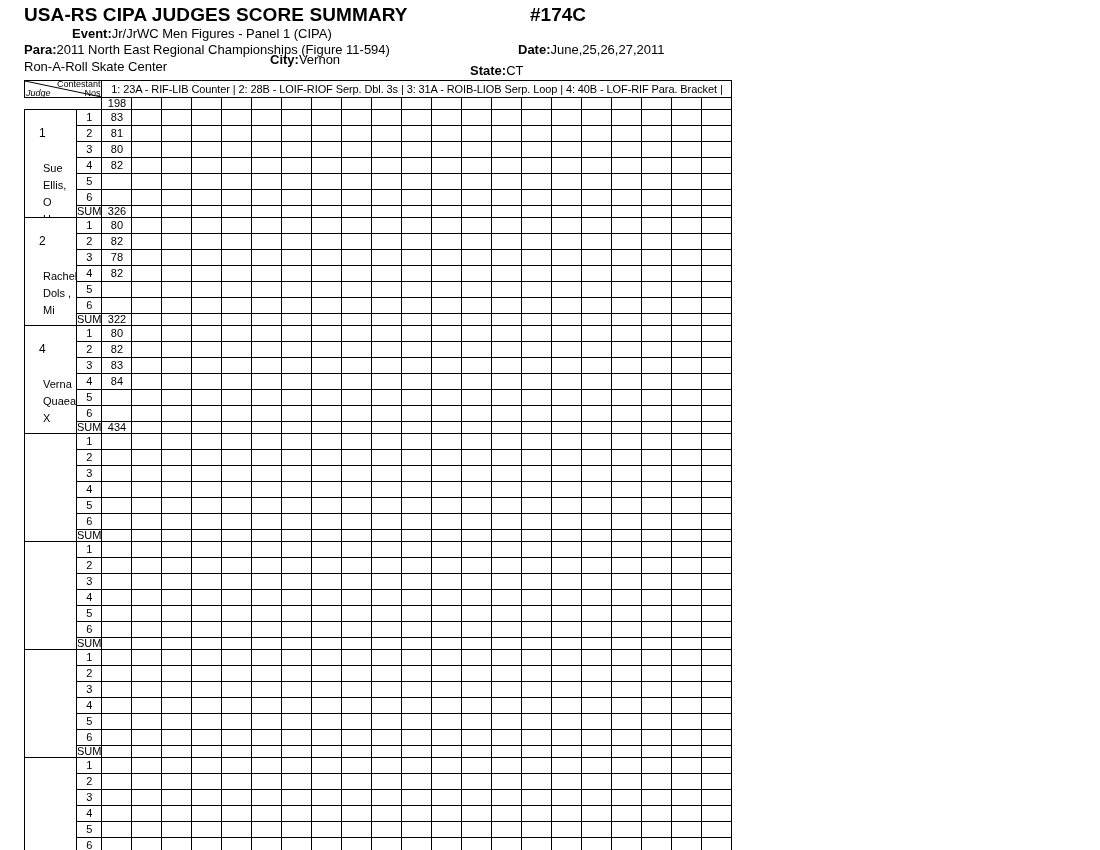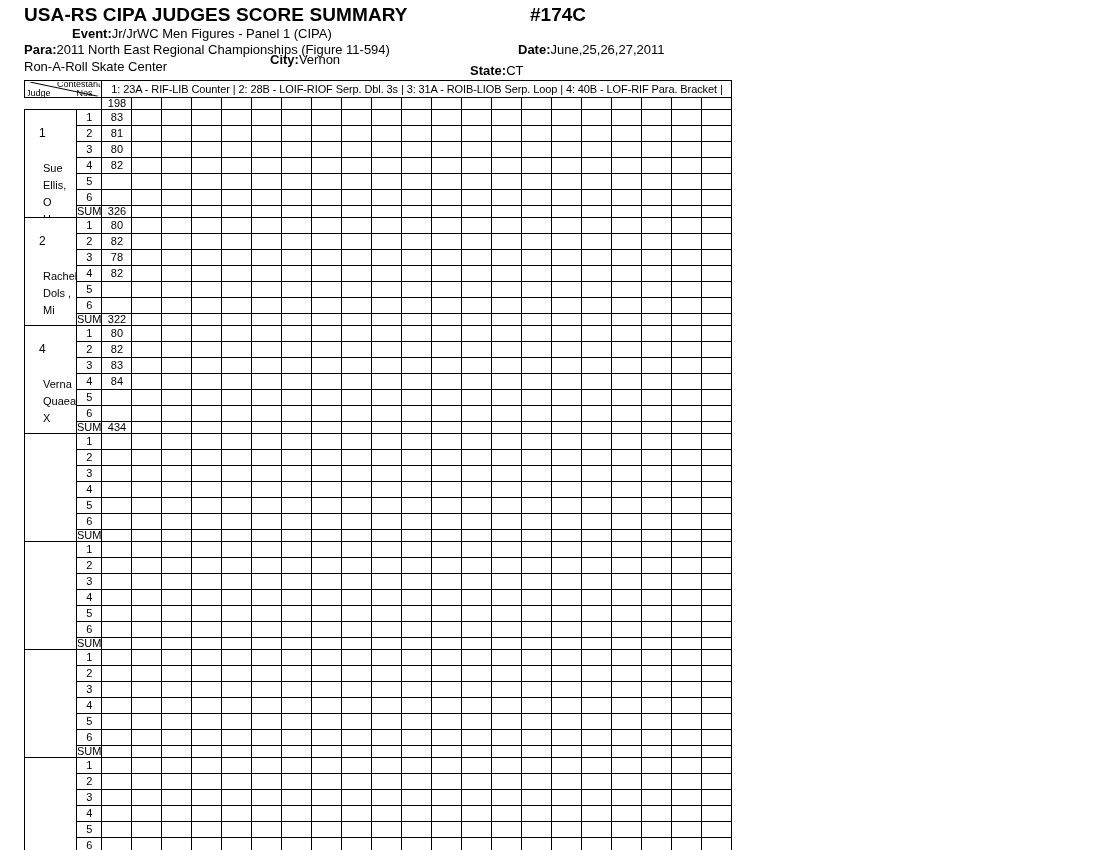--- a/index.html
+++ b/index.html
@@ -131,50 +131,50 @@
   col.c-judge  { width: 52px; }
   col.c-no     { width: 25px; }
   col.c-score  { width: 30px; }
   col.c-blank  { width: 30px; }
 
   
   .corner {
     position: relative;
     height: 16px;
     padding: 0;
-    border-radius: 7px;
   }
   .corner .diag {
     position: absolute;
     left: 0;
     top: 0;
     width: 100%;
     height: 100%;
     pointer-events: none;
   }
   .corner .txt-contestant {
     position: absolute;
     right: 1px;
     top: -1px;
     font-size: 9px;
     white-space: nowrap;
   }
   .corner .txt-nos {
     position: absolute;
-    right: 9px;
+    right: 1px;
     bottom: -1px;
     font-size: 9px;
     white-space: nowrap;
   }
   .corner .txt-judge {
     position: absolute;
     left: 1px;
     bottom: -1px;
     font-size: 9px;
     white-space: nowrap;
+    font-style: italic;
   }
 
   .figlist {
     font-size: 8.5px;
     text-align: left;
     padding-left: 2px;
     white-space: nowrap;
     letter-spacing: -0.1px;
   }
 

